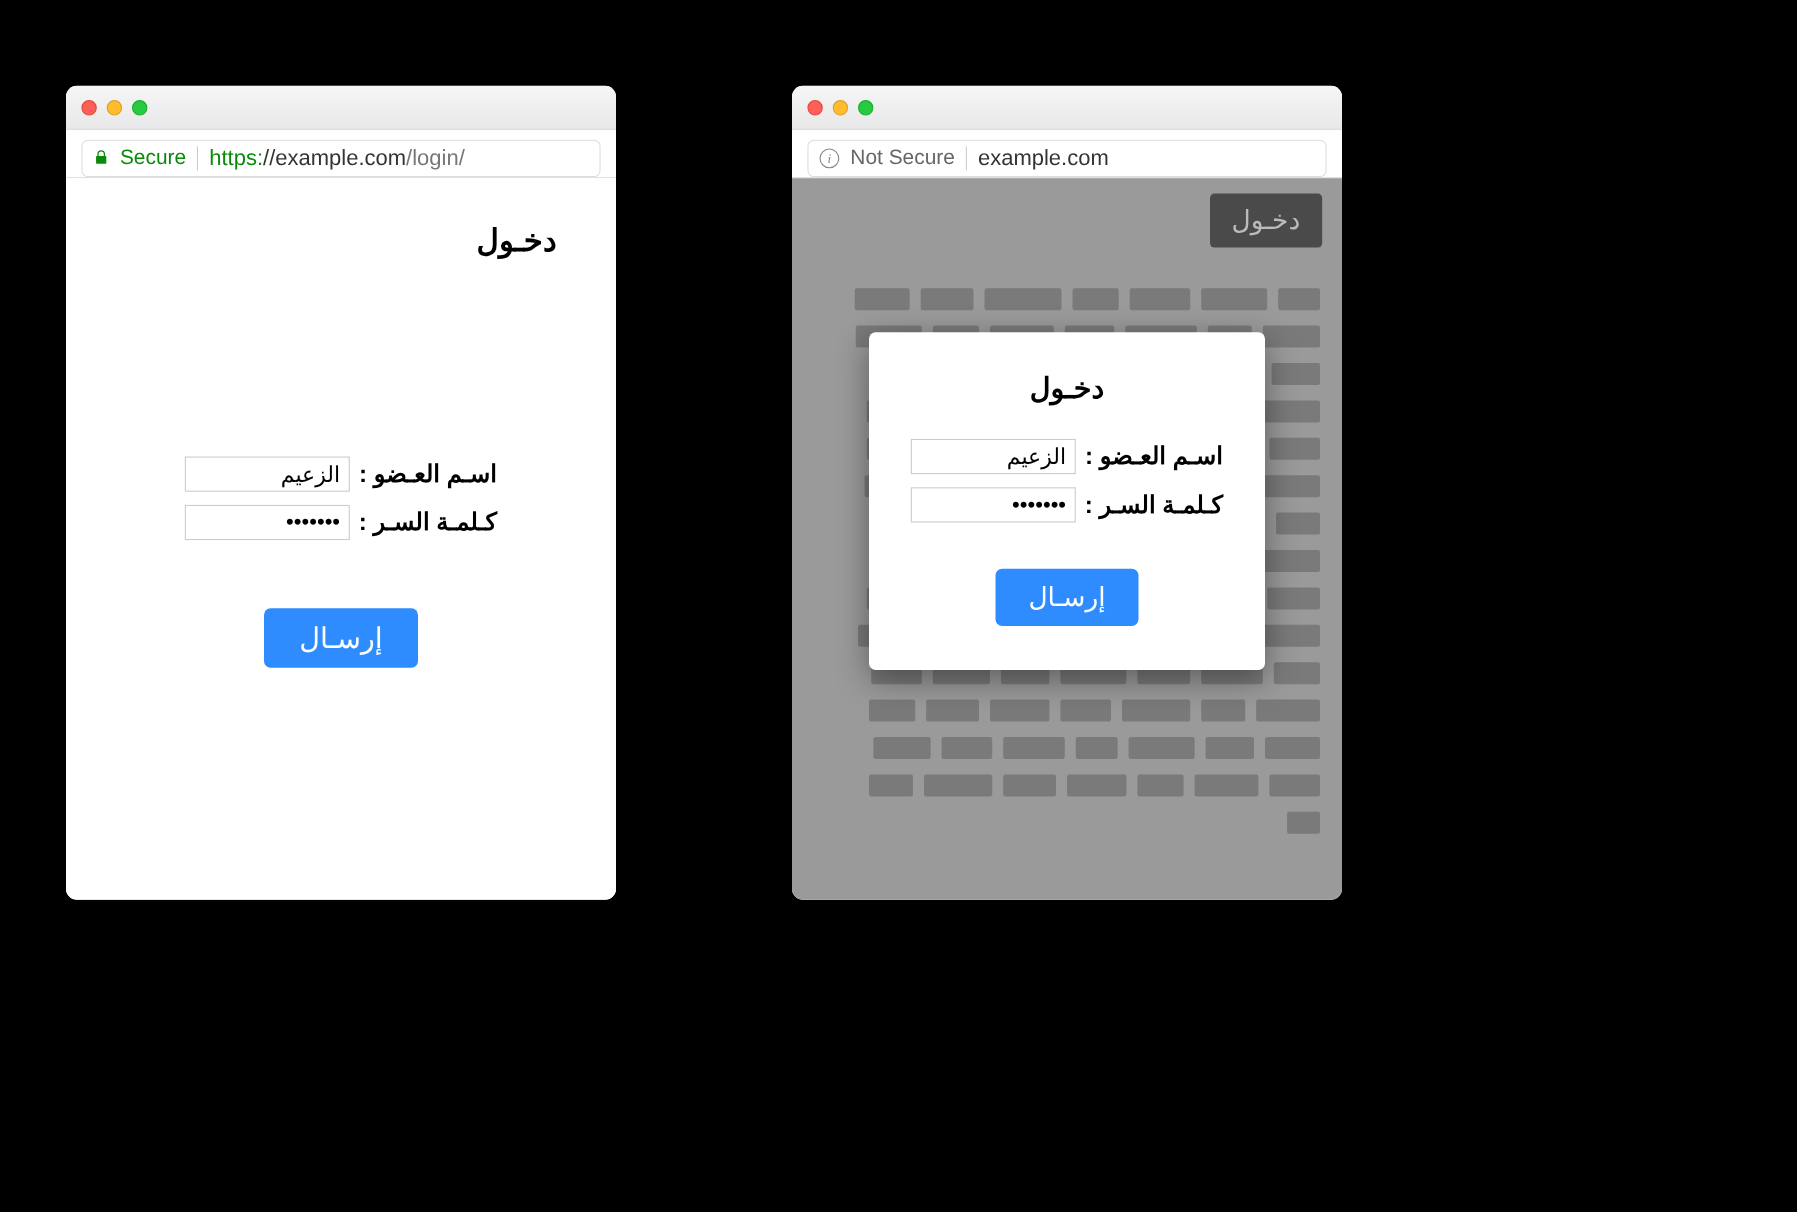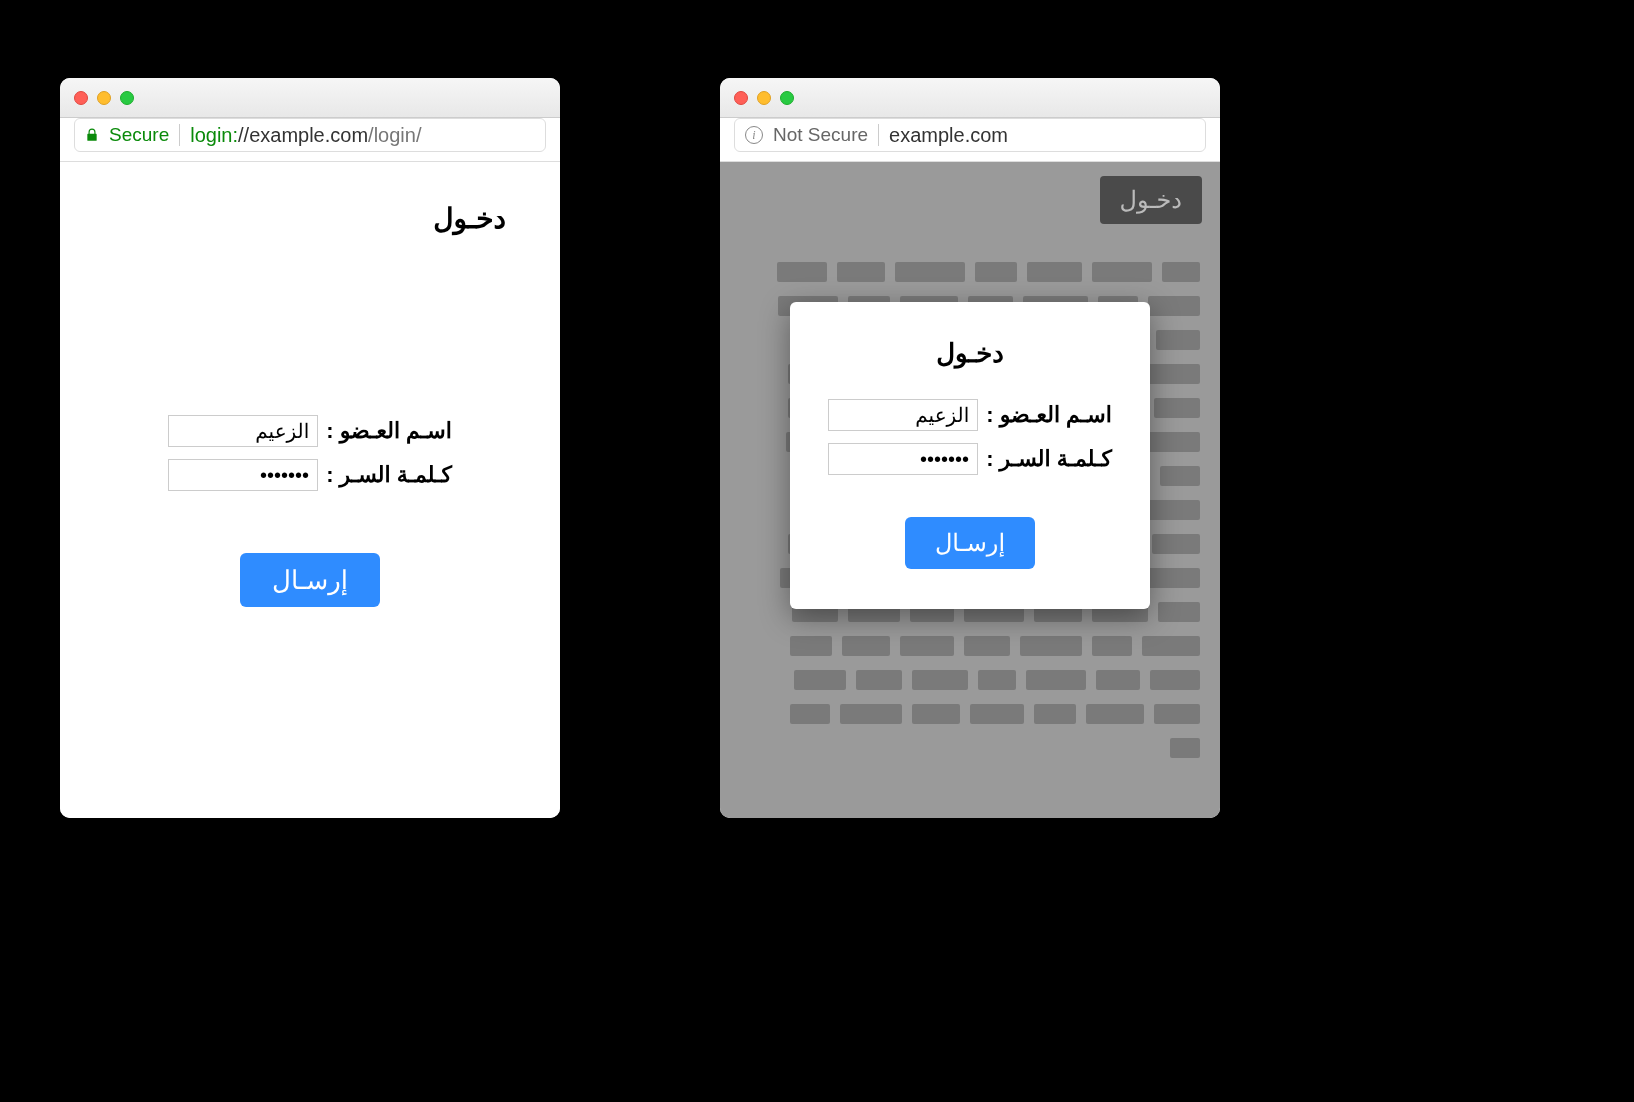--- a/index.html
+++ b/index.html
@@ -30,21 +30,21 @@
     }
     .traffic-light { width: 14px; height: 14px; border-radius: 50%; }
     .tl-red { background: #ff5f57; border: 1px solid #e14840; }
     .tl-yellow { background: #ffbd2e; border: 1px solid #dfa023; }
     .tl-green { background: #28ca42; border: 1px solid #1dad2c; }
     .addressbar {
       height: 44px;
       background: #fff;
       border-bottom: 1px solid #ddd;
       display: flex;
-      align-items: flex-start;
+      align-items: flex-end;
       padding: 0 14px;
       font-size: 20px;
       gap: 8px;
     }
     .ab-inner {
       border: 1px solid #ddd;
       border-radius: 6px;
       height: 34px;
       display: flex;
       align-items: center;
@@ -111,21 +111,21 @@
   <div class="addressbar">
     <div class="ab-inner">
       <span class="lock-icon">
         <svg viewBox="0 0 24 24" width="14" height="14" fill="#0a8a0a">
             <path d="M6 10V7a6 6 0 1112 0v3h1a1 1 0 011 1v10a1 1 0 01-1 1H5a1 1 0 01-1-1V11a1 1 0 011-1h1zm2 0h8V7a4 4 0 10-8 0v3z"></path>
           </svg>
       </span>
       <span class="secure-label">Secure</span>
       <span class="divider"></span>
       <span>
-        <span class="url-https">login:</span><span class="url-rest">//example.com</span><span class="url-path">/login/</span>
+        <span class="url-https">https:</span><span class="url-rest">//example.com</span><span class="url-path">/login/</span>
       </span>
     </div>
   </div>
   <div class="content">
     <div class="page-white">
       <div class="login-title-left">دخـول</div>
       <div class="form-area-left">
         <div class="form-row">
           <span class="form-label">اسـم العـضو :</span>
           <input class="text-input" value="الزعيم" style="">

